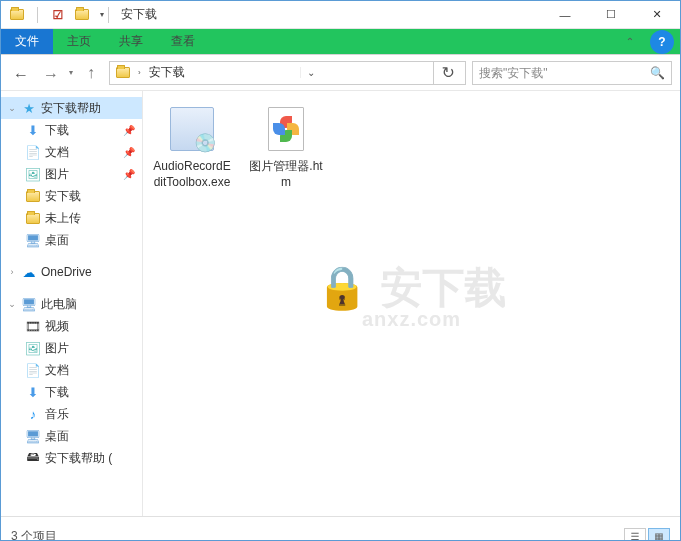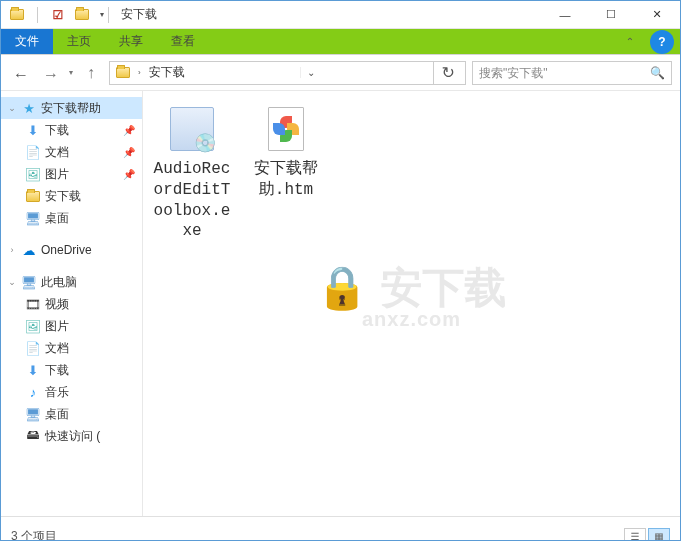--- a/index.html
+++ b/index.html
@@ -8,21 +8,21 @@
 .titlebar .qat { display:flex; gap:8px; align-items:center; }
 .titlebar .qicon { width:16px; height:16px; display:flex; align-items:center; justify-content:center; }
 .folder-sm { width:14px; height:11px; background:linear-gradient(#ffe9a6,#f0c94a); border:1px solid #d4a828; border-radius:1px; position:relative; }
 .folder-sm:before { content:""; position:absolute; top:-3px; left:0; width:6px; height:3px; background:#f0c94a; border:1px solid #d4a828; border-bottom:none; border-radius:1px 1px 0 0; }
 .check-red { color:#c0392b; font-size:12px; font-weight:bold; }
 .divider-v { width:1px; height:16px; background:#ccc; margin:0 4px; }
 .caret-dn { font-size:8px; color:#555; margin-left:2px; }
 .title-text { margin-left:8px; font-size:12px; color:#333; }
 .win-controls { margin-left:auto; display:flex; }
 .win-btn { width:46px; height:28px; display:flex; align-items:center; justify-content:center; font-size:11px; color:#333; }
-.ribbon { height:26px; background:#84cc16; display:flex; align-items:stretch; border-bottom:1px solid #d4d4d4; }
+.ribbon { height:26px; background:#22c55e; display:flex; align-items:stretch; border-bottom:1px solid #d4d4d4; }
 .ribbon .tab { padding:0 14px; display:flex; align-items:center; font-size:12px; color:#444; }
 .ribbon .tab.file { background:#1976d2; color:#fff; }
 .ribbon .spacer { flex:1; }
 .ribbon .rmin { width:28px; display:flex; align-items:center; justify-content:center; color:#555; font-size:10px; }
 .ribbon .help { width:24px; height:24px; margin:1px 6px; border-radius:50%; background:#1e88e5; color:#fff; display:flex; align-items:center; justify-content:center; font-size:12px; font-weight:bold; }
 .navbar { height:36px; display:flex; align-items:center; padding:4px 8px; gap:6px; background:#fff; border-bottom:1px solid #e8e8e8; }
 .nav-btn { width:24px; height:24px; display:flex; align-items:center; justify-content:center; color:#777; font-size:16px; }
 .nav-btn.active { color:#555; }
 .recent-dn { font-size:8px; color:#777; }
 .addr-box { flex:1; height:24px; border:1px solid #ccc; display:flex; align-items:center; padding:0 2px; background:#fff; }
@@ -51,21 +51,21 @@
 .pic-teal { color:#4db6ac; }
 .onedrive { color:#0078d4; }
 .pc-blue { color:#5b9bd5; }
 .music-blue { color:#2196f3; }
 .desk-blue { color:#5b9bd5; }
 .pin-ico { color:#777; font-size:10px; margin-left:auto; margin-right:6px; }
 .tree-spacer { height:10px; }
 .content { flex:1; background:#fff; position:relative; padding:12px 8px; display:flex; gap:12px; align-items:flex-start; }
 .file-item { width:82px; display:flex; flex-direction:column; align-items:center; text-align:center; }
 .file-icon { width:52px; height:52px; display:flex; align-items:center; justify-content:center; margin-bottom:4px; position:relative; }
-.file-label { font-size:16px; color:#333; line-height:1.3; word-break:break-all;font-family:Liberation Mono, monospace; }
+.file-label { font-size:12px; color:#333; line-height:1.3; word-break:break-all; }
 .exe-icon { background:linear-gradient(#e8f0fb,#c5d8f0); border:1px solid #9ab8dc; border-radius:2px; width:44px; height:44px; position:relative; }
 .exe-icon:after { content:"💿"; position:absolute; bottom:-4px; right:-4px; font-size:18px; }
 .blank-doc { width:36px; height:44px; background:#fff; border:1px solid #bbb; border-radius:1px; position:relative; }
 .blank-doc:before { content:""; position:absolute; top:0; right:0; border-top:8px solid #fff; border-left:8px solid transparent; }
 .blank-doc:after { content:""; position:absolute; top:0; right:0; width:8px; height:8px; background:linear-gradient(135deg,#fff 50%,#ddd 50%); border-bottom:1px solid #bbb; border-left:1px solid #bbb; }
 .htm-icon { width:36px; height:44px; background:#fff; border:1px solid #bbb; border-radius:1px; position:relative; display:flex; align-items:center; justify-content:center; }
 .pinwheel { width:26px; height:26px; position:relative; }
 .pinwheel span { position:absolute; width:12px; height:12px; border-radius:50% 0; }
 .pinwheel .p1 { background:#f0594a; top:0; left:7px; transform:rotate(0deg); }
 .pinwheel .p2 { background:#f5b642; top:7px; right:0; transform:rotate(90deg); }
@@ -155,20 +155,26 @@
       <span>图片</span>
       <span class="pin-ico">📌</span>
     </div>
     <div class="tree-item l2">
       <span class="ico">
           <span class="folder-sm"></span>
         </span>
       <span>安下载</span>
     </div>
     <div class="tree-item l2">
+      <span class="ico">
+          <span class="folder-sm"></span>
+        </span>
+      <span>未上传</span>
+    </div>
+    <div class="tree-item l2">
       <span class="ico desk-blue">🖥</span>
       <span>桌面</span>
     </div>
     <div class="tree-spacer"></div>
     <div class="tree-item">
       <span class="tree-exp">›</span>
       <span class="ico onedrive">☁</span>
       <span>OneDrive</span>
     </div>
     <div class="tree-spacer"></div>
@@ -196,21 +202,21 @@
     <div class="tree-item l2">
       <span class="ico music-blue">♪</span>
       <span>音乐</span>
     </div>
     <div class="tree-item l2">
       <span class="ico desk-blue">🖥</span>
       <span>桌面</span>
     </div>
     <div class="tree-item l2">
       <span class="ico">🖴</span>
-      <span>快速访问 (</span>
+      <span>安下载帮助 (</span>
     </div>
   </div>
 
   <div class="content">
     <div class="watermark">
       <div>🔒 <span>安下载</span></div>
       <div class="wm-sub">anxz.com</div>
     </div>
 
     <div class="file-item">
@@ -223,21 +229,21 @@
       <div class="file-icon">
         <div class="htm-icon">
             <div class="pinwheel">
               <span class="p1"></span>
               <span class="p2"></span>
               <span class="p3"></span>
               <span class="p4"></span>
             </div>
           </div>
       </div>
-      <div class="file-label">安下载帮助.htm</div>
+      <div class="file-label">图片管理器.htm</div>
     </div>
   </div>
 </div>
 
 <div class="statusbar">
   <span>3 个项目</span>
   <div class="views">
     <div class="view-btn">☰</div>
     <div class="view-btn active">▦</div>
   </div>

